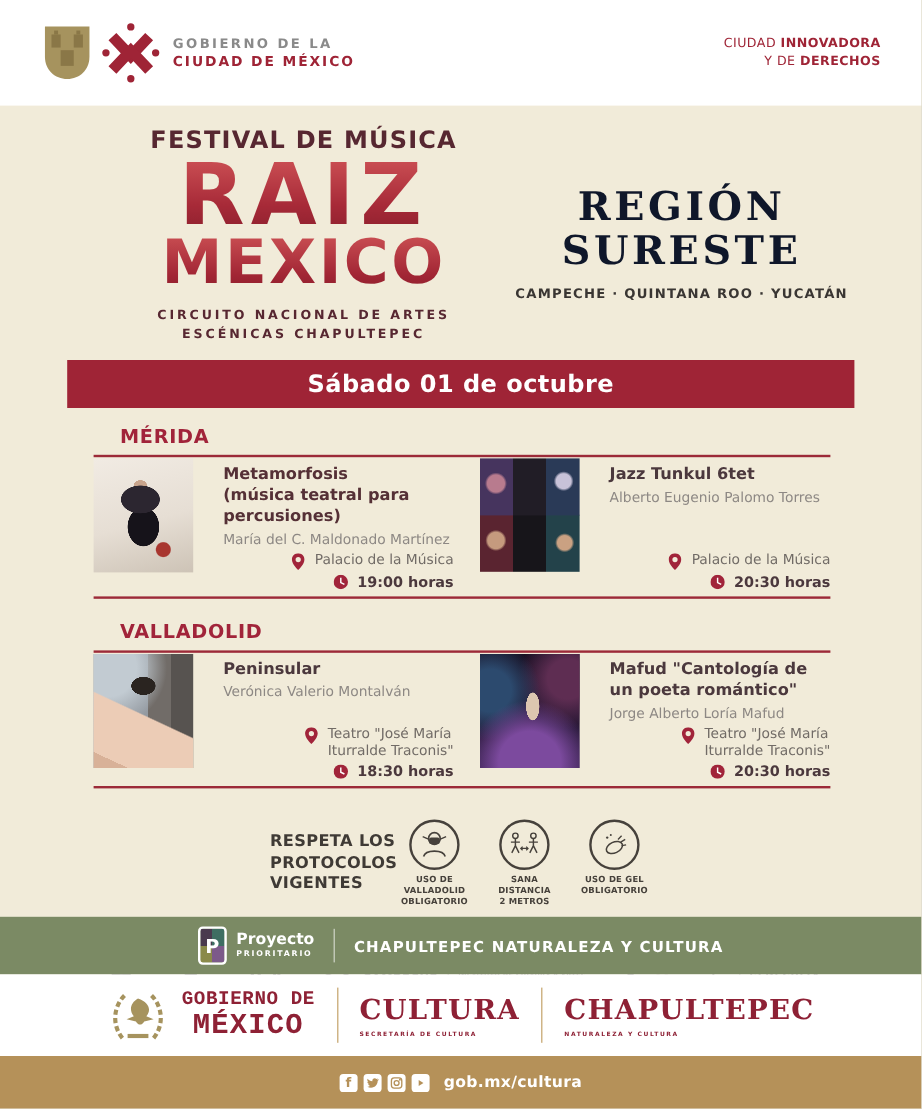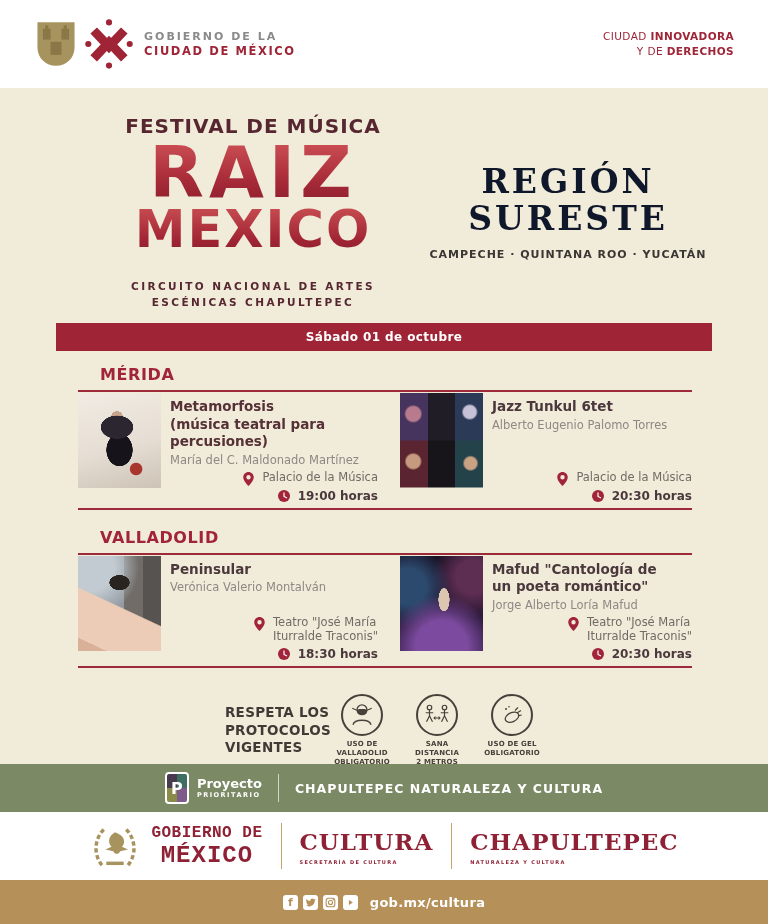--- a/index.html
+++ b/index.html
@@ -7,44 +7,44 @@
         font-family:"DejaVu Sans","Liberation Sans",sans-serif;overflow:hidden;}
   
   .top-header{height:88px;background:#ffffff;display:flex;align-items:center;padding:0 34px;box-sizing:border-box;}
   .hdr-left{display:flex;align-items:center;gap:4px;}
   .hdr-text{line-height:1.25;margin-left:4px;}
   .hdr-gob1{font-size:11px;letter-spacing:2px;color:#8a8a8a;font-weight:600;}
   .hdr-gob2{font-size:11.5px;letter-spacing:1.6px;color:#9f2436;font-weight:800;}
   .hdr-right{margin-left:auto;text-align:right;color:#9f2436;font-size:10.5px;line-height:1.45;letter-spacing:.4px;}
   .hdr-right b{font-weight:800;}
   
-  .title-row{display:flex;padding-top:26px;}
+  .title-row{display:flex;padding-top:16px;}
   .title-left{width:410px;box-sizing:border-box;padding-left:96px;text-align:center;}
   .title-left-inner{display:inline-block;text-align:center;}
   .kicker{font-size:20px;font-weight:800;color:#572731;letter-spacing:1px;}
   .raiz{font-size:71px;font-weight:800;letter-spacing:5px;line-height:.93;margin-top:2px;
         background:linear-gradient(180deg,#cd5155 0%,#a72a38 62%,#8c1f2d 100%);
         -webkit-background-clip:text;background-clip:text;color:transparent;}
   .mexico{font-size:51px;font-weight:800;letter-spacing:2px;line-height:.95;
         background:linear-gradient(180deg,#c94e52 0%,#a12534 70%,#8c1f2d 100%);
         -webkit-background-clip:text;background-clip:text;color:transparent;}
-  .circuit{margin-top:25px;font-size:10.5px;font-weight:700;color:#572731;letter-spacing:2.4px;line-height:1.5;}
+  .circuit{margin-top:12px;font-size:10.5px;font-weight:700;color:#572731;letter-spacing:2.4px;line-height:1.5;}
   .title-right{flex:1;text-align:center;padding-top:50px;padding-right:42px;}
   .region{font-family:"DejaVu Serif","Liberation Serif",serif;font-weight:700;color:#0f172a;
           font-size:33px;line-height:1.12;letter-spacing:3px;}
   .states{margin-top:10px;font-size:11px;font-weight:700;color:#3a3633;letter-spacing:1px;}
   
-  .date-bar{margin:12px 56px 0;height:28px;background:#9f2436;color:#fff;display:flex;
-            align-items:center;justify-content:center;font-size:12px;font-weight:800;letter-spacing:.4px;}
+  .date-bar{margin:12px 56px 0;height:40px;background:#9f2436;color:#fff;display:flex;
+            align-items:center;justify-content:center;font-size:20px;font-weight:800;letter-spacing:.4px;}
   
   .city-section{margin:0 76px 0 78px;}
   .city-heading{margin:14px 0 6px 22px;font-size:16px;font-weight:800;color:#a1243a;letter-spacing:.6px;}
   .thin-line{height:2px;background:#9c2a38;}
   .events-row{display:flex;justify-content:space-between;padding:1px 0;}
-  .event-card{width:300px;display:flex;gap:9px;}
+  .event-card{width:300px;display:flex;gap:25px;}
   .event-card.right{width:292px;}
   .photo{width:83px;height:95px;flex:0 0 83px;}
   .photo-metamorfosis{background:
      radial-gradient(circle at 70% 80%, #a8362f 0 6%, transparent 7%),
      radial-gradient(ellipse 32% 20% at 47% 36%, #2c2630 0 60%, transparent 62%),
      radial-gradient(ellipse 26% 28% at 50% 60%, #16131a 0 60%, transparent 62%),
      radial-gradient(ellipse 11% 8% at 47% 24%, #c8a48c 0 60%, transparent 62%),
      linear-gradient(165deg,#f1ebe3 0%,#e6ded4 55%,#cdc3b6 100%);}
   .photo-jazz{background-image:
      radial-gradient(circle at 16% 22%, #b87b8e 0 7%, transparent 9%),

